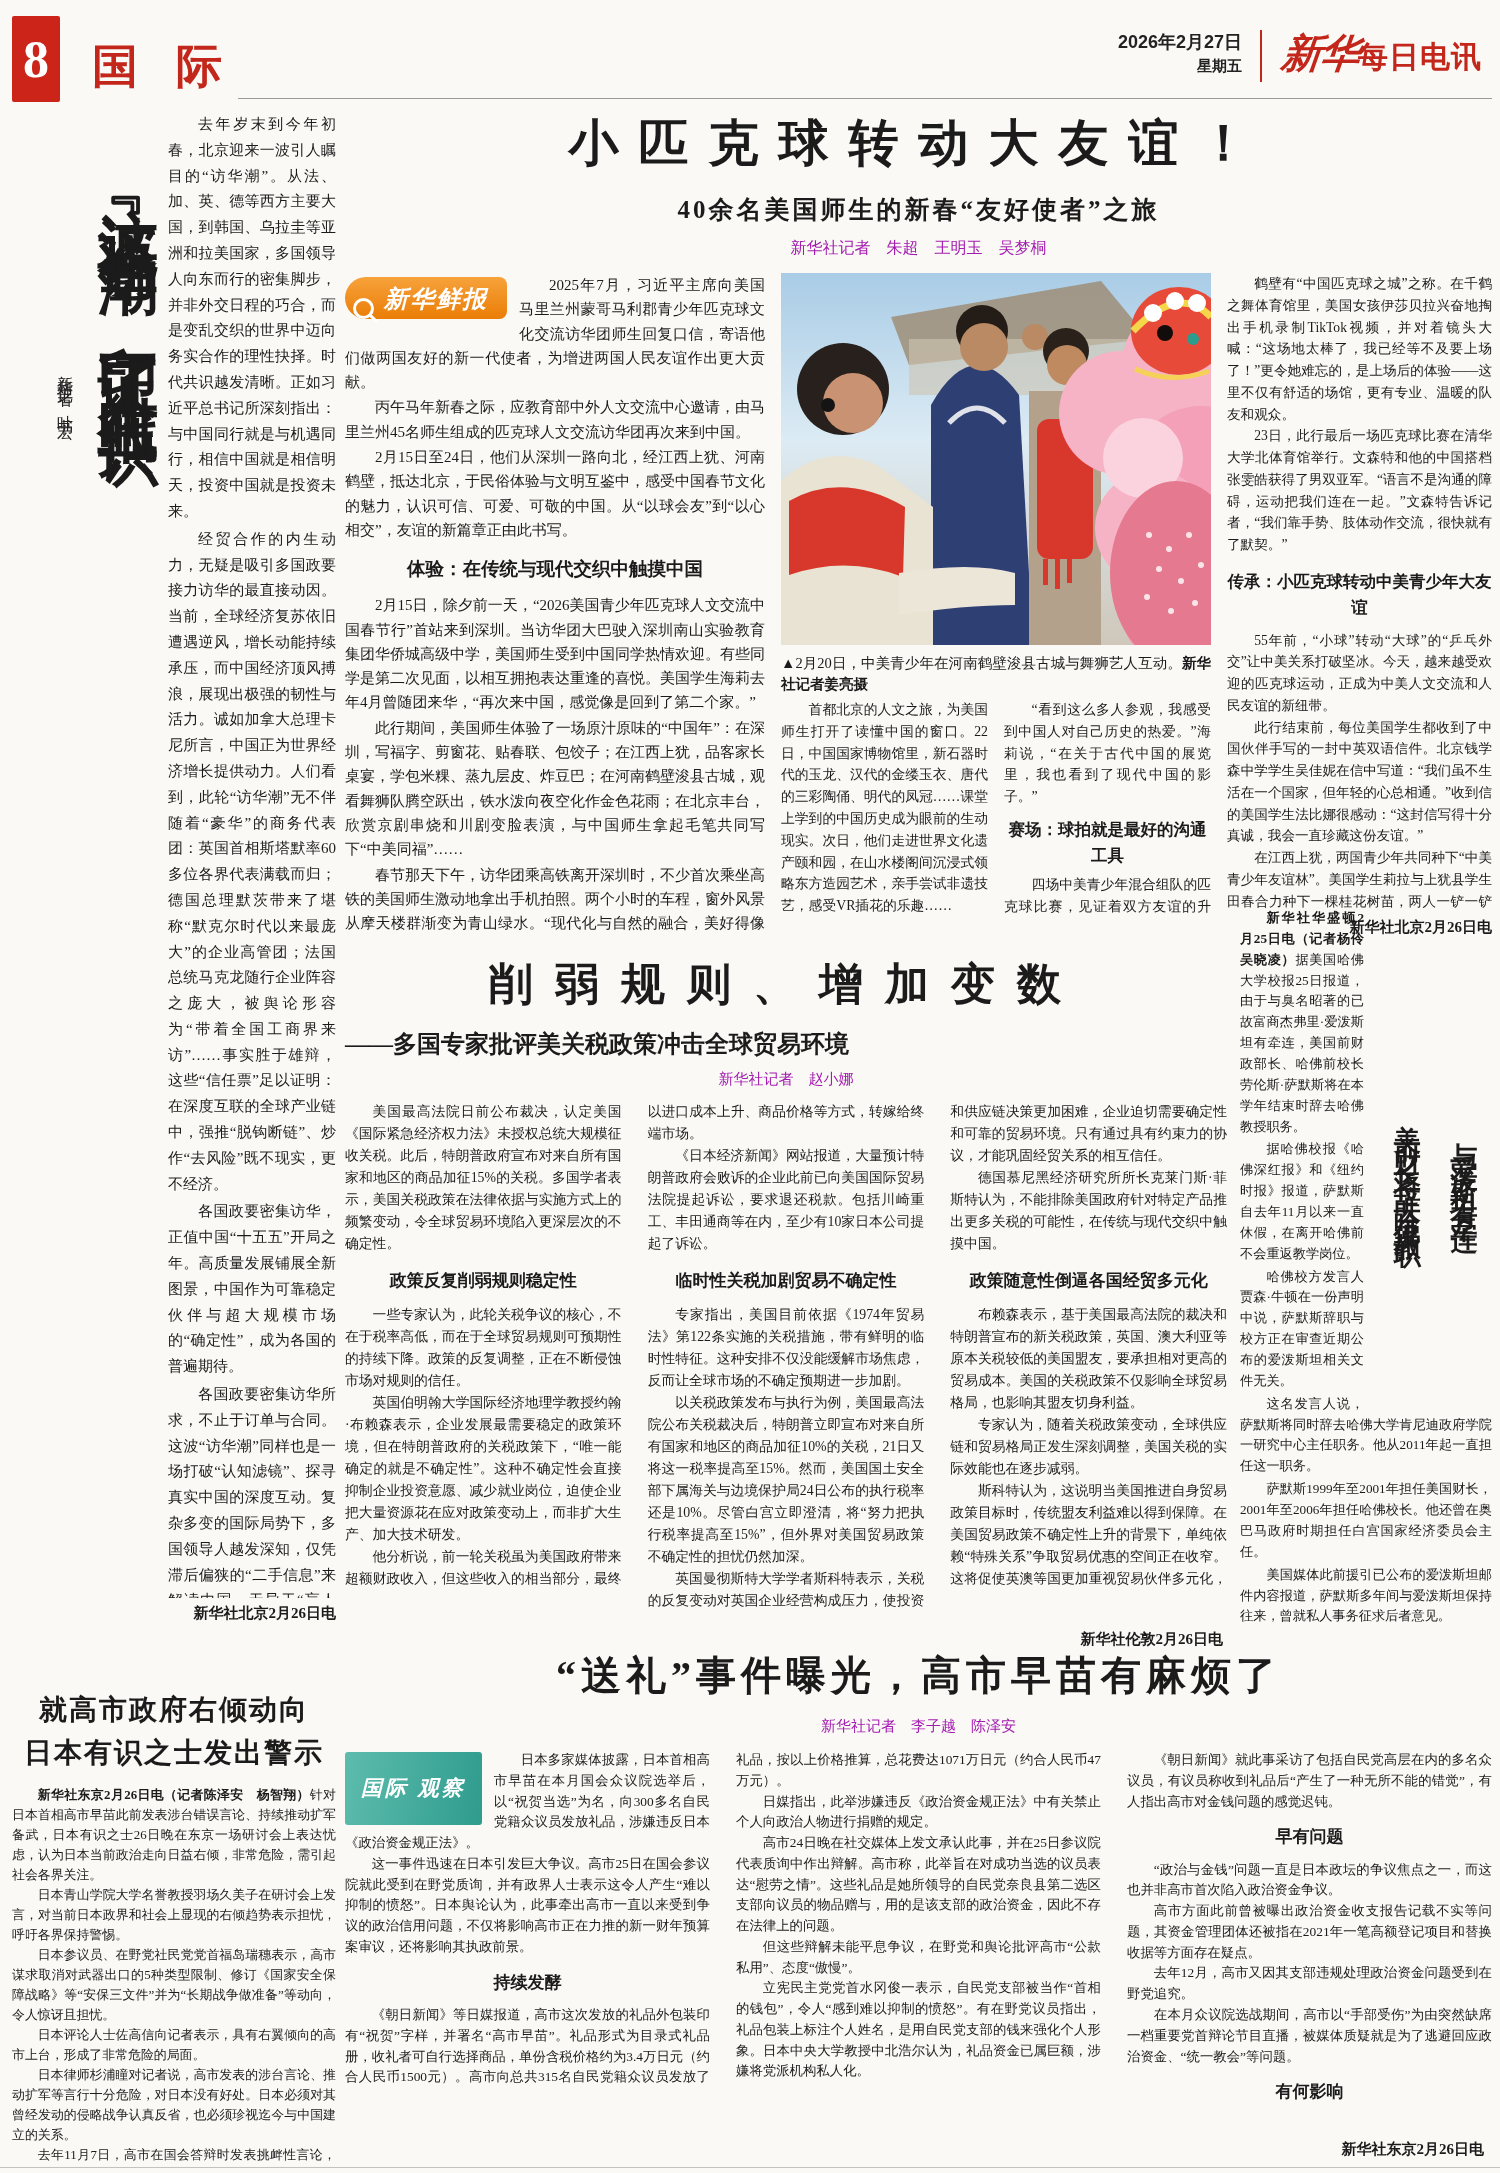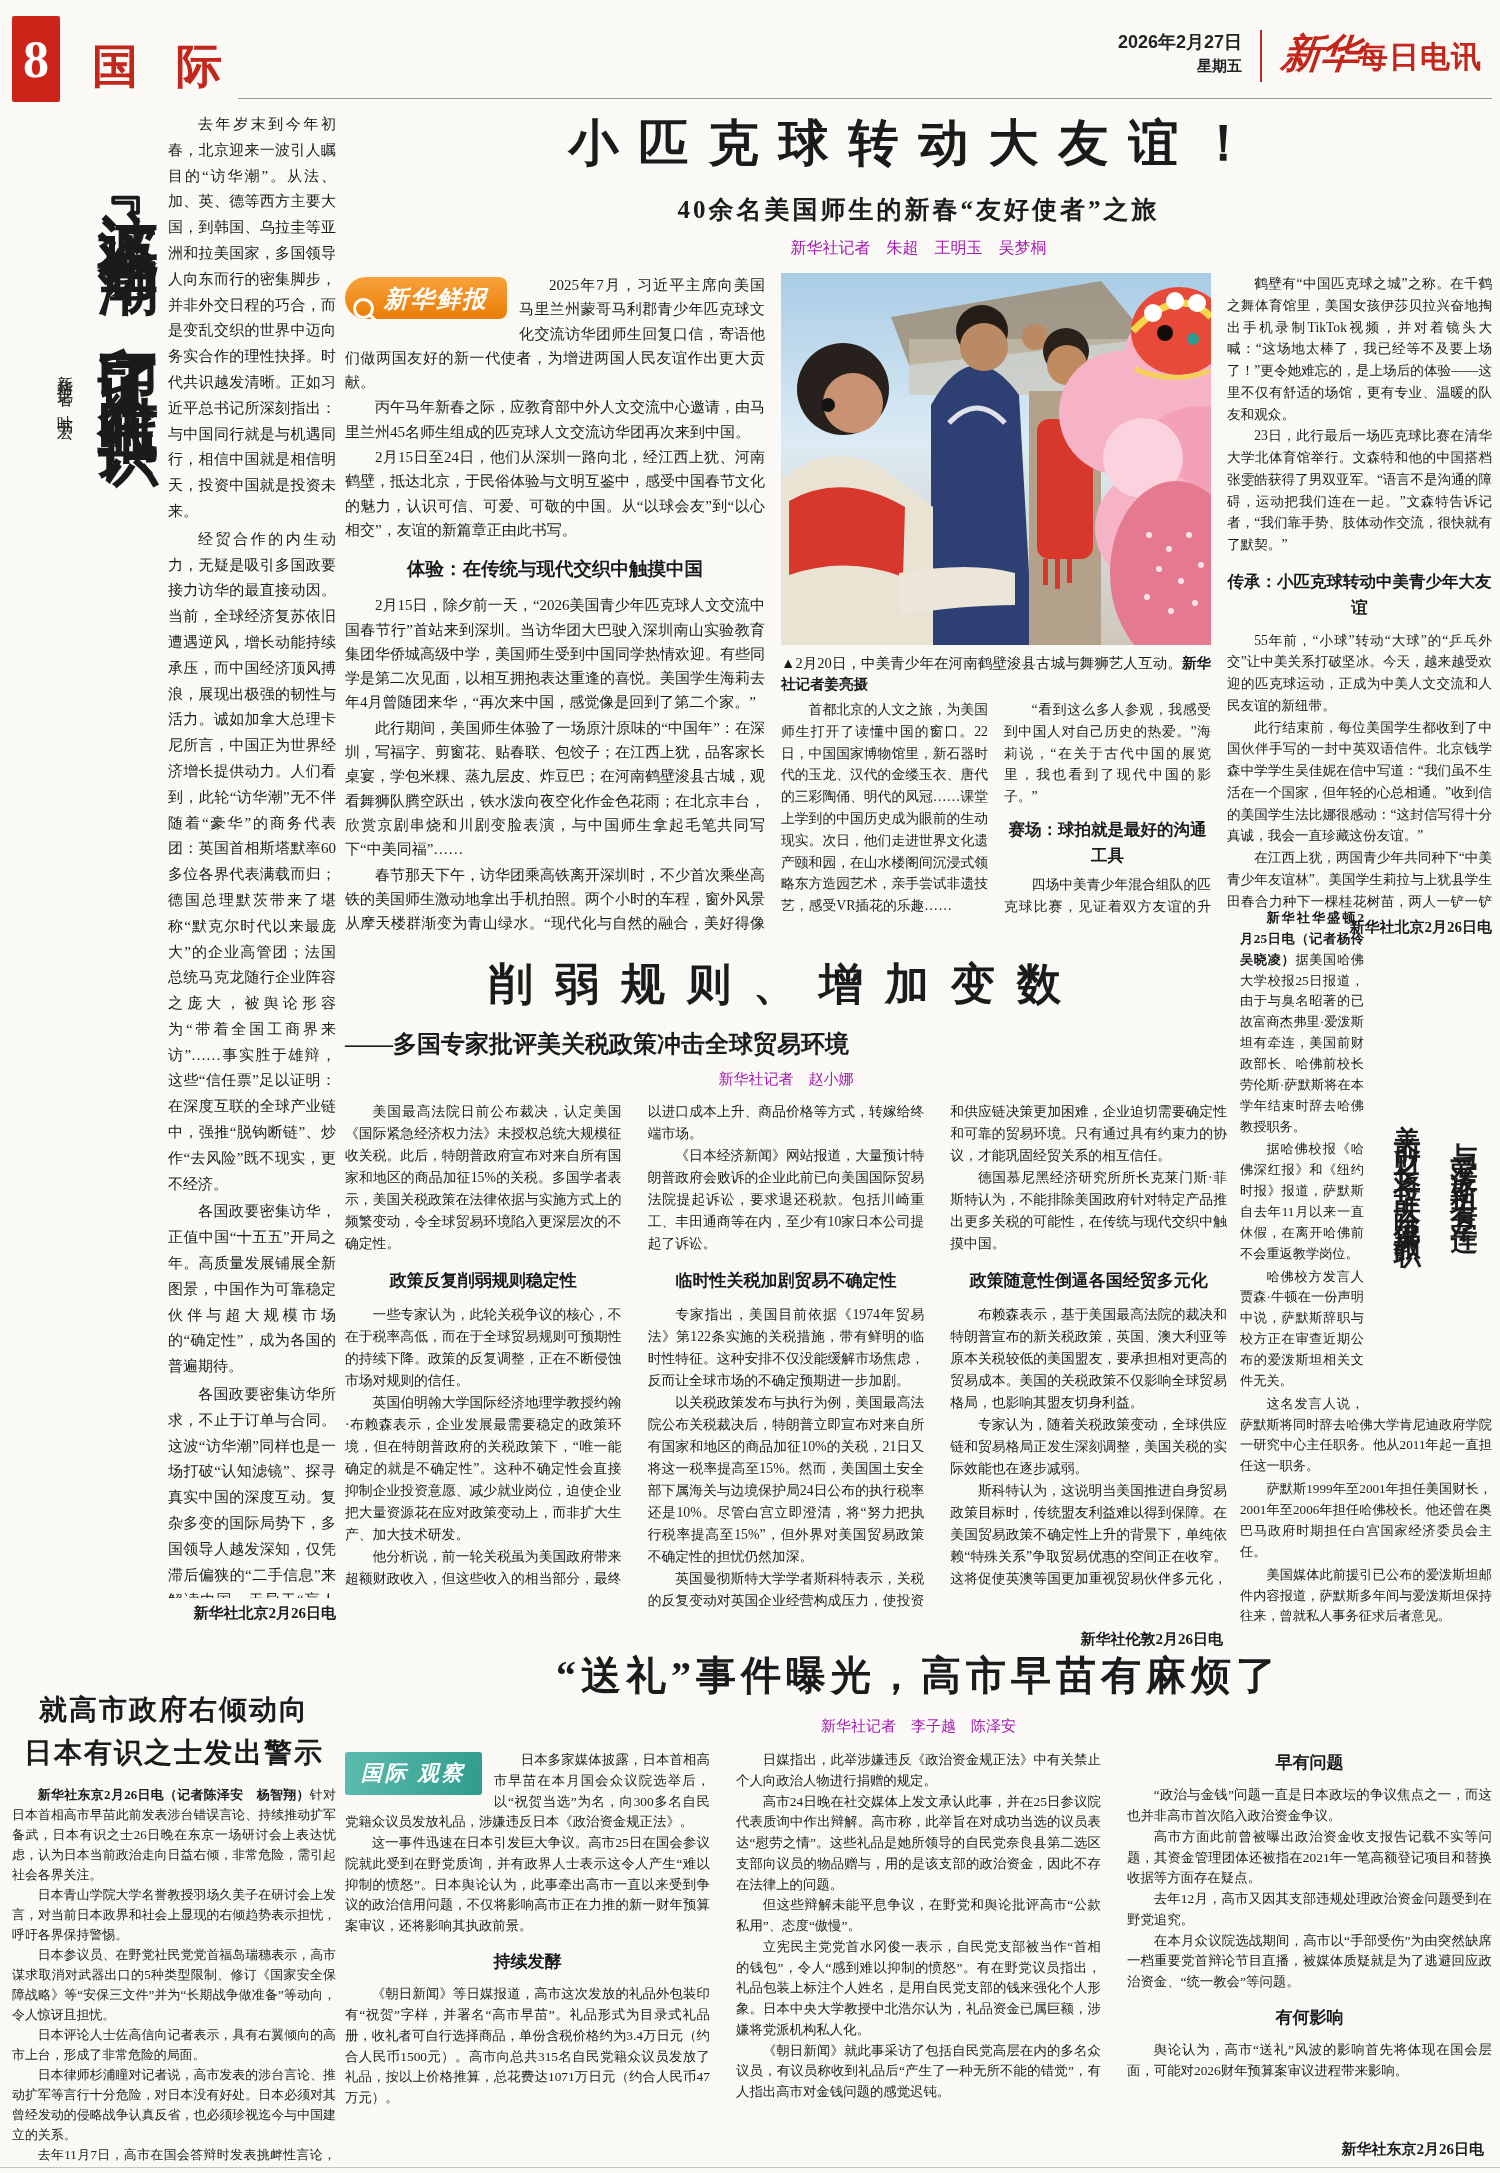--- a/index.html
+++ b/index.html
@@ -77,21 +77,21 @@
   .jw-title{font-size:28px;font-weight:900;text-align:center;line-height:1.55;letter-spacing:2px;margin:0 0 10px;}
   .japan .body{font-size:12.9px;line-height:1.55;}
   
   .gift{position:absolute;left:345px;top:1648px;width:1147px;height:515px;}
   .gift-title{font-size:40px;font-weight:900;letter-spacing:5px;text-align:center;margin:0;}
   .gift .byline{font-size:15px;margin-top:14px;}
   .g-cols{columns:3;column-gap:26px;column-fill:auto;height:370px;overflow:hidden;
     font-size:13.4px;line-height:1.55;margin-top:14px;}
   .g-cols .sect-head{font-size:17px;}
   .badge-gc{float:left;margin:2px 12px 6px 0;background:linear-gradient(100deg,#5dbcad,#2f9c8e);
-    color:#fff;font-style:italic;font-weight:700;font-size:21px;letter-spacing:3px;padding:5px 16px;border-radius:3px;
+    color:#fff;font-style:italic;font-weight:700;font-size:21px;letter-spacing:3px;padding:20px 16px;border-radius:3px;
     font-family:"Liberation Sans",sans-serif;}
   .gift .dateline{position:absolute;right:8px;bottom:4px;font-size:15px;}
   .footer-rule{position:absolute;left:0;bottom:5px;width:1500px;height:1px;background:#c5c2bd;}
   b.lead{font-weight:700;}
 </style>
 </head>
 <body>
 
 <div class="page">
 

